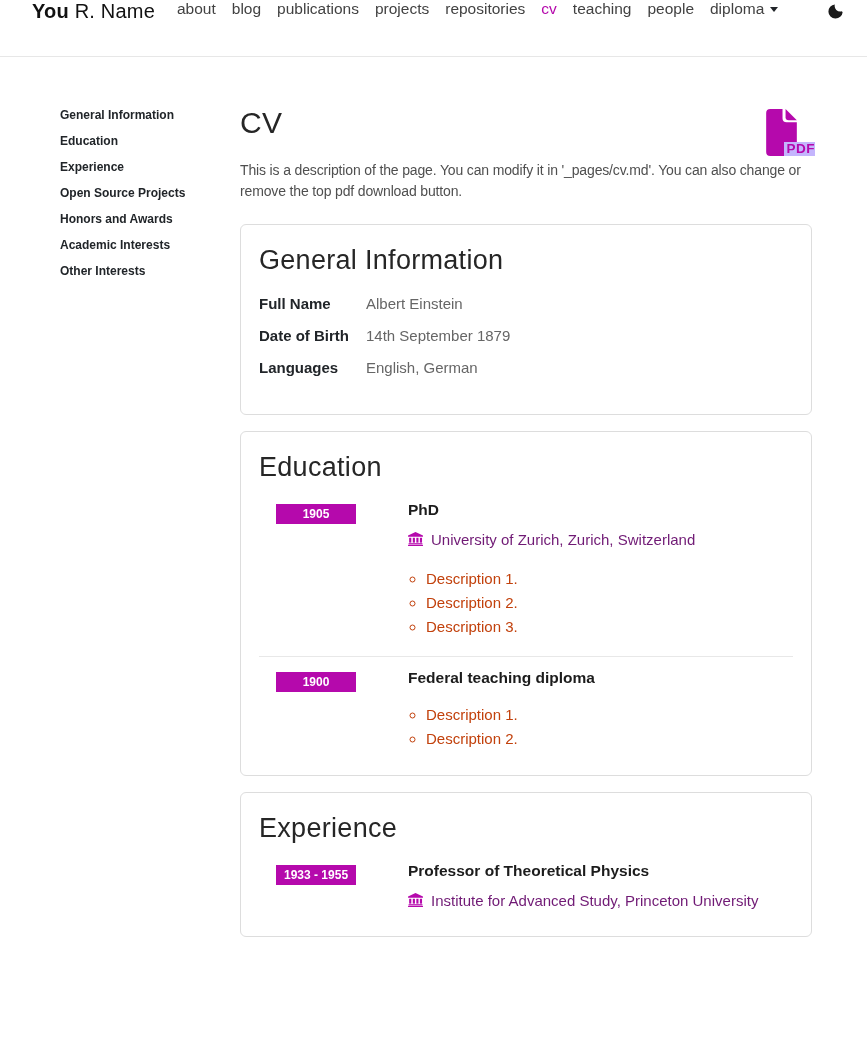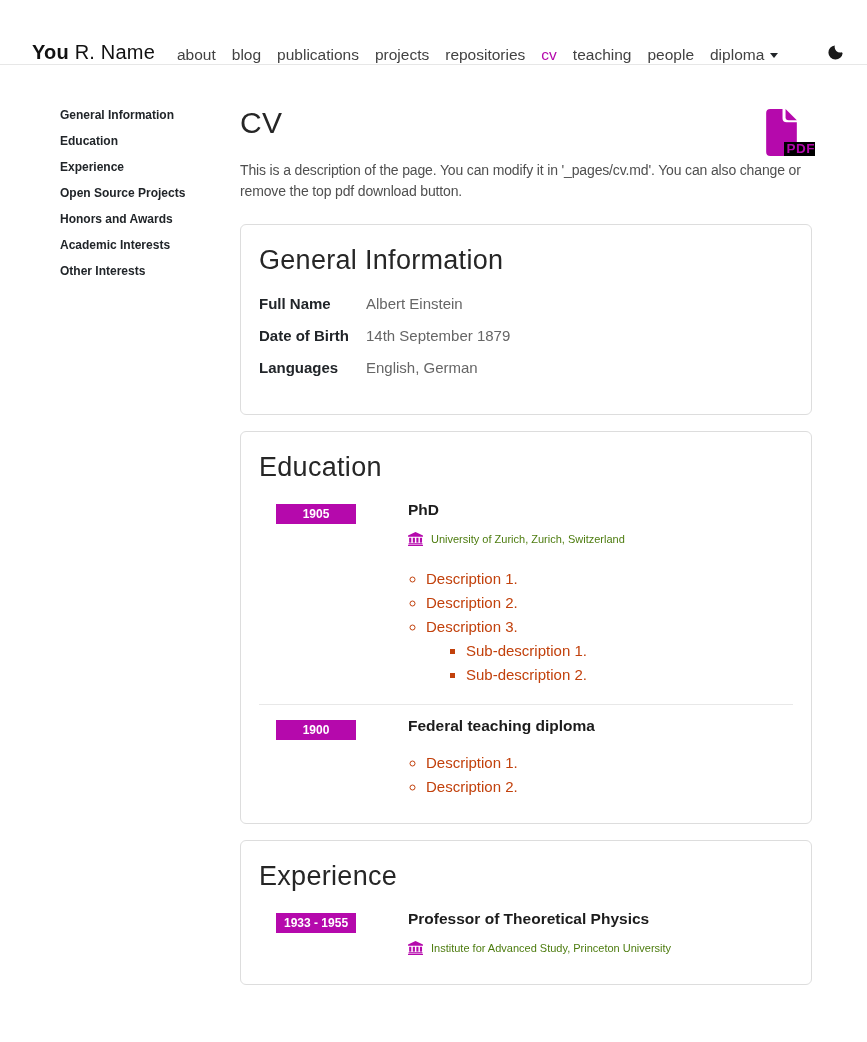--- a/index.html
+++ b/index.html
@@ -2,21 +2,21 @@
 <html style="--accent: #b509ac;"><head>
 <meta charset="utf-8">
 <style>
   :root{ --accent:#b509ac; }
   *{box-sizing:border-box;}
   html,body{margin:0;padding:0;width:867px;height:1042px;overflow:hidden;background:#fff;
     font-family:"Liberation Sans",sans-serif;color:#212529;}
   a{text-decoration:none;color:inherit;cursor:pointer;}
 
   
-  .navbar{display:flex;align-items:flex-end;height:65px;padding:0 20px 0 32px;
+  .navbar{display:flex;align-items:flex-start;height:57px;padding:0 20px 0 32px;
     border-bottom:1px solid #e7e7e7;background:#fff;}
   .brand{font-size:20px;color:#111;margin-right:14px;white-space:nowrap;letter-spacing:.2px;}
   .brand .bold{font-weight:700;}
   .nav-links{display:flex;align-items:center;}
   .nav-link{padding:0 8px;font-size:15.5px;color:#424242;white-space:nowrap;}
   .nav-link.active{color:var(--accent);}
   .caret{display:inline-block;width:0;height:0;margin-left:6px;vertical-align:2px;
     border-left:4.5px solid transparent;border-right:4.5px solid transparent;
     border-top:5px solid #212529;}
   .moon-btn{margin-left:auto;background:none;border:none;padding:2px;cursor:pointer;line-height:0;}
@@ -26,42 +26,42 @@
   .side-item{display:block;font-size:12px;font-weight:700;color:#212529;margin-bottom:11.5px;line-height:14.5px;}
 
   
   .main{position:absolute;left:240px;top:100px;width:572px;}
   .page-header{position:relative;}
   .page-title{font-size:30px;font-weight:400;margin:6px 0 20px;color:#262626;letter-spacing:.3px;}
   .page-desc{font-size:14px;letter-spacing:-0.15px;line-height:21px;color:#4f4f4f;margin:0 0 22px;max-width:572px;}
 
   .pdf-btn{position:absolute;top:3px;right:4px;width:42px;height:48px;display:block;}
   .pdf-btn svg{display:block;}
-  .pdf-label{position:absolute;right:-7px;bottom:1px;background:#000000;color:var(--accent);
+  .pdf-label{position:absolute;right:-7px;bottom:1px;background:#c4b5fd;color:var(--accent);
     font-size:13.5px;font-weight:700;letter-spacing:.5px;padding-left:3px;line-height:14px;}
 
   
   .card{border:1px solid #ddd;border-radius:6px;background:#fff;
     padding:16px 18px 24px;margin-bottom:16px;}
   .card-title{font-size:27px;font-weight:400;color:#262626;margin:4px 0 18px;letter-spacing:.3px;}
 
   
   .info-row{display:flex;font-size:15px;line-height:19px;margin-bottom:13px;}
   .info-label{width:107px;flex:none;font-weight:700;color:#212529;}
   .info-value{color:#666;}
 
   
   .entry{display:flex;margin-top:12px;}
   .entry-period{width:149px;flex:none;padding-left:17px;}
   .badge{display:inline-block;min-width:80px;text-align:center;background:var(--accent);color:#fff;
     font-size:12px;font-weight:700;line-height:12px;padding:4px 8px;border-radius:0;
     margin-top:3px;white-space:nowrap;}
   .entry-body{flex:1;min-width:0;}
   .entry-title{font-size:15.5px;font-weight:700;margin:0 0 9px;color:#1c1c1c;}
-  .inst{display:flex;gap:8px;font-size:11px;line-height:23px;color:#4d7c0f;}
+  .inst{display:flex;gap:8px;font-size:15px;line-height:23px;color:#701a75;}
   .inst-icon{flex:none;margin-top:4px;line-height:0;}
   .inst-icon svg{fill:var(--accent);}
   .desc-list{margin:16px 0 0;padding-left:18px;list-style-type:circle;
     font-size:15px;line-height:24px;color:#c2410c;}
   .desc-list ul.sub{list-style-type:square;margin:0;padding-left:40px;}
   .entry-divider{border:none;border-top:1px solid #e8e8e8;margin:17px 0 4px;}
 </style>
 </head>
 <body>
 
@@ -148,24 +148,20 @@
               <rect x="0" y="13.8" width="16" height="1.2"></rect>
             </svg>
           </span>
           <span>University of Zurich, Zurich, Switzerland</span>
         </div>
         <ul class="desc-list">
           <li>Description 1.</li>
           <li>Description 2.</li>
           <li>
             <span>Description 3.</span>
-            <ul class="sub">
-              <li>Sub-description 1.</li>
-              <li>Sub-description 2.</li>
-            </ul>
           </li>
         </ul>
       </div>
     </div>
 
     <hr class="entry-divider">
 
     <div class="entry">
       <div class="entry-period">
         <span class="badge">1900</span>

